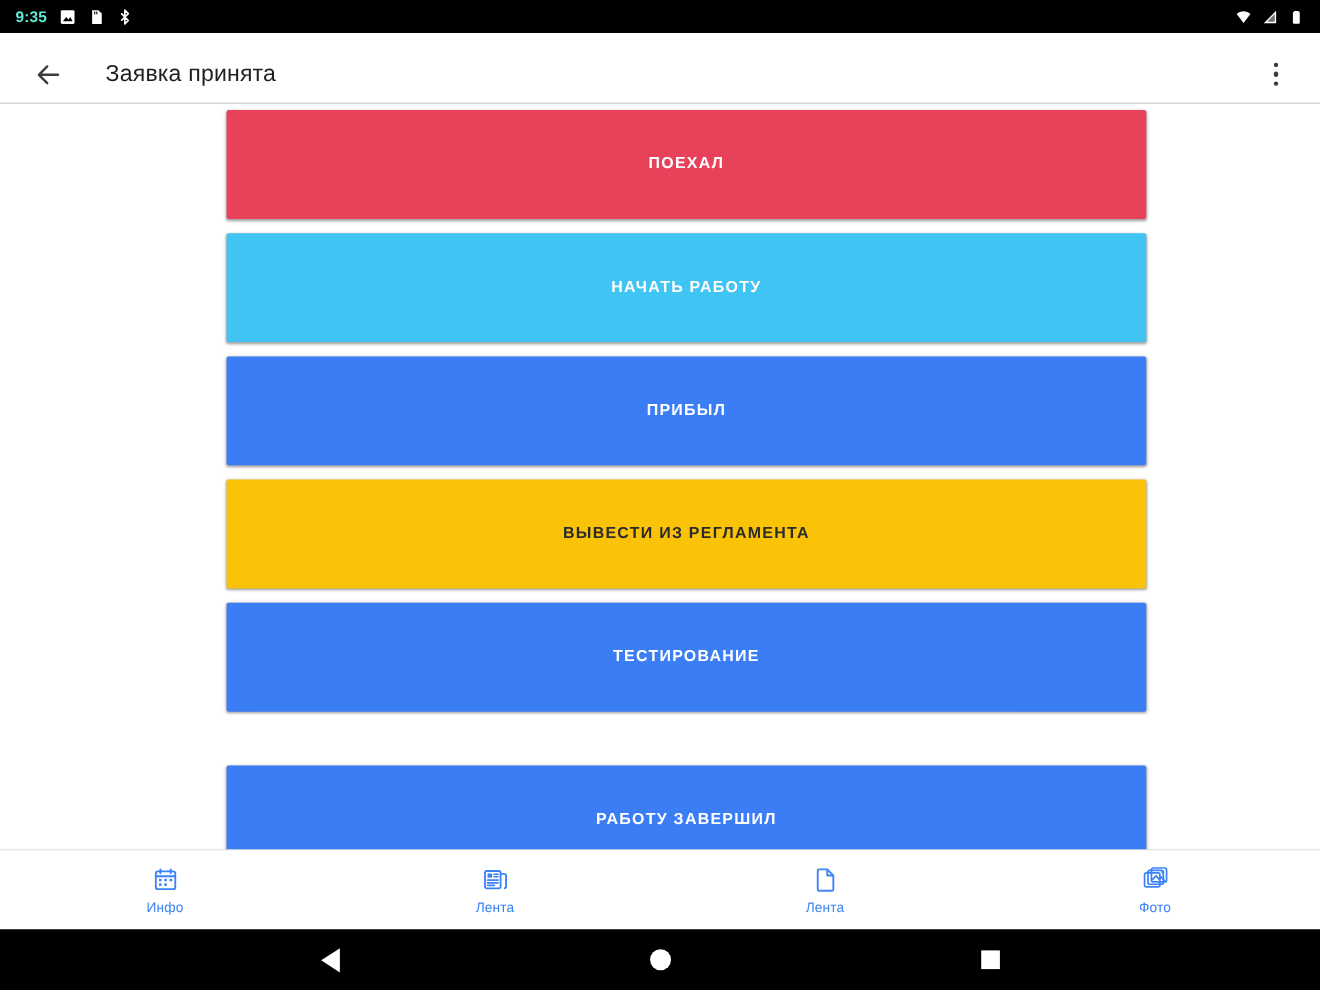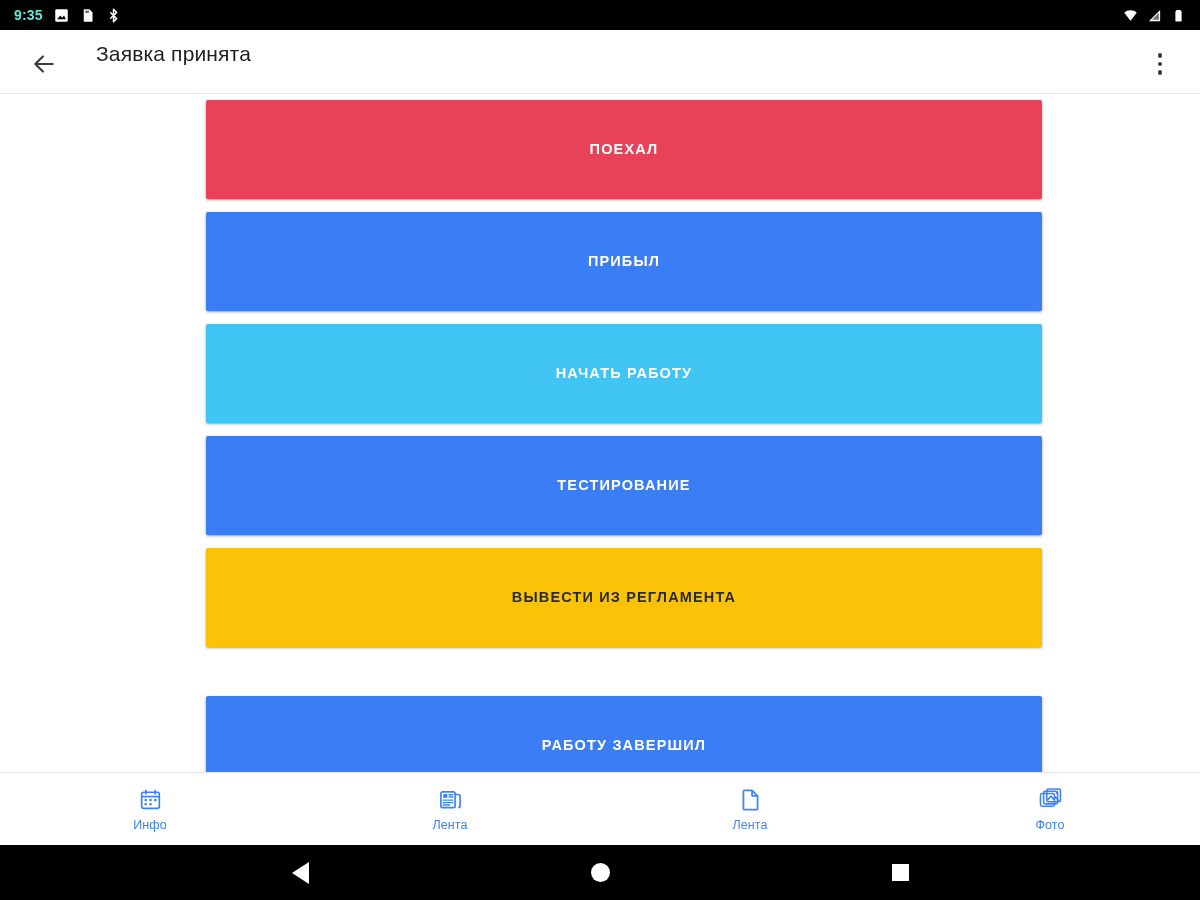--- a/index.html
+++ b/index.html
@@ -53,20 +53,21 @@
     align-items: center;
     gap: 9px;
   }
 
   
   .appbar {
     height: 64px;
     flex: 0 0 64px;
     background: #ffffff;
     display: flex;
+    align-items: center;
     padding: 12px 18px 0 22px;
     border-bottom: 1px solid #e4e4e4;
   }
   .appbar-back {
     width: 44px;
     height: 44px;
     display: flex;
     align-items: center;
     justify-content: center;
     cursor: pointer;
@@ -243,24 +244,24 @@
     <div class="appbar-menu">
       <span class="dot"></span>
       <span class="dot"></span>
       <span class="dot"></span>
     </div>
   </div>
 
   <div class="content">
     <div class="btn-list" id="btn-list">
         <button class="action-btn" style="background: rgb(232, 65, 90); color: rgb(255, 255, 255);">ПОЕХАЛ</button>
+        <button class="action-btn" style="background: rgb(63, 196, 244); color: rgb(255, 255, 255);">НАЧАТЬ РАБОТУ</button>
         <button class="action-btn" style="background: rgb(59, 125, 245); color: rgb(255, 255, 255);">ПРИБЫЛ</button>
-        <button class="action-btn" style="background: rgb(63, 196, 244); color: rgb(255, 255, 255);">НАЧАТЬ РАБОТУ</button>
+        <button class="action-btn" style="background: rgb(251, 195, 7); color: rgb(43, 43, 43);">ВЫВЕСТИ ИЗ РЕГЛАМЕНТА</button>
         <button class="action-btn" style="background: rgb(59, 125, 245); color: rgb(255, 255, 255);">ТЕСТИРОВАНИЕ</button>
-        <button class="action-btn" style="background: rgb(251, 195, 7); color: rgb(43, 43, 43);">ВЫВЕСТИ ИЗ РЕГЛАМЕНТА</button>
         <button class="action-btn" style="background: rgb(59, 125, 245); color: rgb(255, 255, 255); margin-top: 36px;">РАБОТУ ЗАВЕРШИЛ</button>
       </div>
   </div>
 
   <div class="bottomnav" id="bottomnav">
       <div class="navitem">
         <svg width="25" height="25" viewBox="0 0 24 24">
           <rect x="3.5" y="5" width="17" height="15.5" rx="2" fill="none" stroke="currentColor" stroke-width="1.6"></rect>
           <path d="M3.5 9.2h17" stroke="currentColor" stroke-width="1.6"></path>
           <path d="M7.5 3.2v3.4M16.5 3.2v3.4" stroke="currentColor" stroke-width="1.6" stroke-linecap="round"></path>

